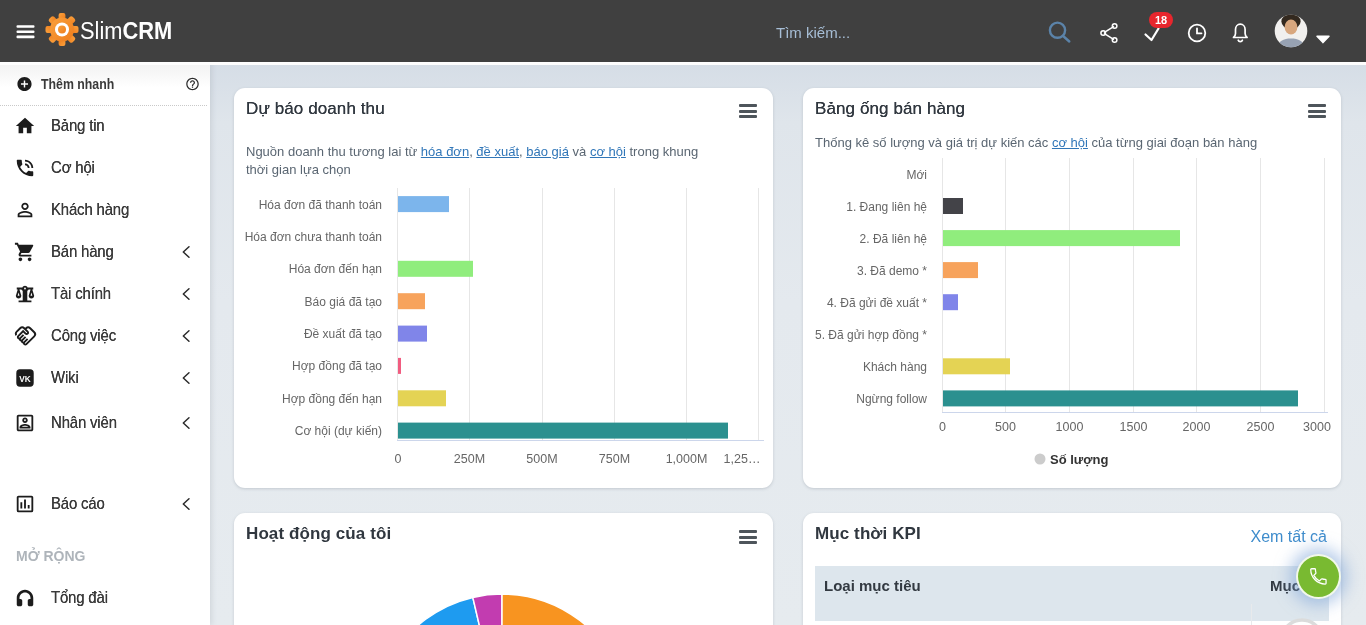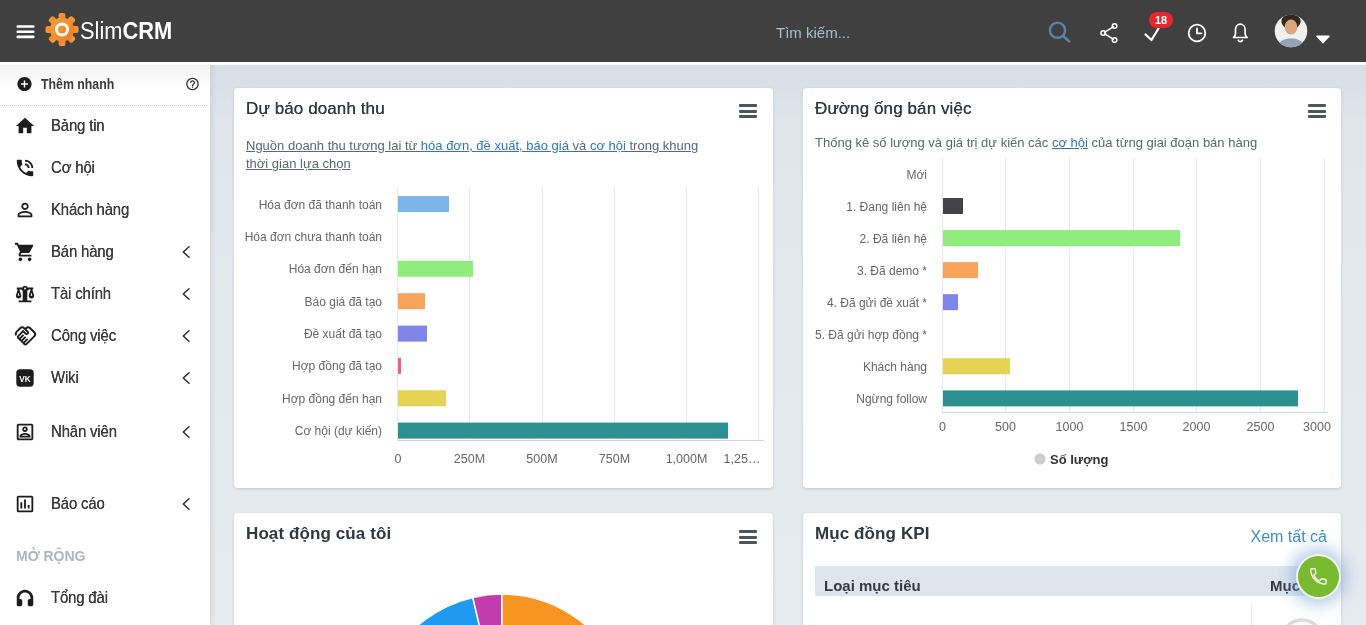--- a/index.html
+++ b/index.html
@@ -16,31 +16,31 @@
   .sidebar { position:absolute; left:0; top:62px; width:210px; height:563px; background:#ffffff; z-index:10; box-shadow:2px 0 5px rgba(120,130,140,0.18); }
   .sidebar:before { content:""; position:absolute; left:0; top:0; width:210px; height:26px; background:linear-gradient(#f1f1f1,#ffffff); }
   .side-item { position:absolute; left:0; width:210px; height:42px; }
   .side-item .txt { position:absolute; left:51px; top:50%; transform:translateY(-50%) scaleX(0.88); transform-origin:left center; font-size:17px; font-weight:400; letter-spacing:-0.2px; color:#3a3a3a; text-shadow:0 0 0.5px #3a3a3a; display:inline-block; white-space:nowrap; }
   .side-item svg.ic { position:absolute; left:14px; top:50%; transform:translateY(-50%); }
   .side-item svg.chev { position:absolute; left:178px; top:50%; transform:translateY(-50%); }
   .divider { position:absolute; left:0; top:43px; width:207px; border-top:1px dotted #c9c9c9; }
   .section-label { position:absolute; left:16px; top:486px; font-size:14px; font-weight:700; color:#aeb4ba; }
   
   .main-bg { position:absolute; left:210px; top:62px; width:1156px; height:563px; background:linear-gradient(180deg,#d5dde6 0px,#dfe5eb 60px,#e4e9ee 240px,#e6ebef 563px); }
-  .card { position:absolute; background:#ffffff; border-radius:4px; box-shadow:0 1px 3px rgba(90,105,120,0.25); }
+  .card { position:absolute; background:#ffffff; border-radius:11px; box-shadow:0 1px 3px rgba(90,105,120,0.25); }
   #card1 { left:234px; top:88px; width:539px; height:400px; }
   #card2 { left:803px; top:88px; width:538px; height:400px; }
   #card3 { left:234px; top:513px; width:539px; height:200px; }
   #card4 { left:803px; top:513px; width:538px; height:200px; }
   .card-title { position:absolute; left:12px; top:11px; font-size:17px; font-weight:400; letter-spacing:0.1px; color:#30373f; text-shadow:0 0 0.6px #30373f; }
   .card-sub { position:absolute; left:12px; font-size:13px; color:#5a6672; line-height:18px; }
   .card-sub a { color:#3076b8; text-decoration:underline; }
   .burger { position:absolute; width:18px; }
   .burger div { height:3px; background:#4e555b; border-radius:1px; margin-bottom:2.6px; }
-  .kpi-head { position:absolute; left:12px; top:53px; width:514px; height:30px; background:#dde6ed; }
+  .kpi-head { position:absolute; left:12px; top:53px; width:514px; height:55px; background:#dde6ed; }
   .kpi-head .c1 { position:absolute; left:9px; top:11px; font-size:15px; font-weight:700; color:#333a42; }
   .kpi-head .c2 { position:absolute; white-space:nowrap; left:455px; top:11px; font-size:15px; font-weight:700; color:#333a42; }
   .xemtatca { position:absolute; right:14px; top:15px; font-size:16px; color:#3e8ccc; }
   .fab { position:absolute; left:1296px; top:554px; width:45px; height:45px; border-radius:50%; background:#79ba31; z-index:30; border:2px solid rgba(255,255,255,0.9); box-shadow:0 0 16px 6px rgba(120,160,215,0.55); }
 </style>
 </head>
 <body>
 <div class="main-bg"></div>
 <div class="nav-white-line"></div>
 
@@ -182,21 +182,21 @@
   <div class="side-item" style="top:295px;text-align:right;">
     <svg class="ic" width="22" height="22" viewBox="0 0 24 24">
         <rect x="2.5" y="2.5" width="19" height="19" rx="4" fill="#1c1c1c"></rect>
         <text x="12" y="16" font-size="9" font-weight="bold" fill="#fff" text-anchor="middle" font-family="Liberation Sans">VK</text>
       </svg>
     <span class="txt">Wiki</span>
     <svg class="chev" width="17" height="17" viewBox="0 0 24 24" fill="none" stroke="#2b2b2b" stroke-width="2.1" stroke-linecap="round" stroke-linejoin="round">
         <path d="M15.5 4.5 L7.5 12 L15.5 19.5"></path>
       </svg>
   </div>
-  <div class="side-item" style="top:349px;">
+  <div class="side-item" style="top:340px;">
     <svg class="ic" width="22" height="22" viewBox="0 0 24 24" fill="#1c1c1c">
         <path d="M19 3H5c-1.1 0-2 .9-2 2v14c0 1.1.9 2 2 2h14c1.1 0 2-.9 2-2V5c0-1.1-.9-2-2-2zm0 16H5V5h14v14zM12 12c1.65 0 3-1.35 3-3s-1.35-3-3-3-3 1.35-3 3 1.35 3 3 3zm0-4c.55 0 1 .45 1 1s-.45 1-1 1-1-.45-1-1 .45-1 1-1zm6 8.58c0-2.5-3.97-3.58-6-3.58s-6 1.08-6 3.58V18h12v-1.42zM8.48 16c.74-.51 2.23-1 3.52-1s2.78.49 3.52 1H8.48z"></path>
       </svg>
     <span class="txt">Nhân viên</span>
     <svg class="chev" width="17" height="17" viewBox="0 0 24 24" fill="none" stroke="#2b2b2b" stroke-width="2.1" stroke-linecap="round" stroke-linejoin="round">
         <path d="M15.5 4.5 L7.5 12 L15.5 19.5"></path>
       </svg>
   </div>
   <div class="side-item" style="top:421px;">
     <svg class="ic" width="22" height="22" viewBox="0 0 24 24" fill="#1c1c1c">
@@ -216,21 +216,21 @@
   </div>
 </div>
 
 <div class="card" id="card1">
   <div class="card-title">Dự báo doanh thu</div>
   <div class="burger" style="left:505px;top:16px;">
       <div></div>
       <div></div>
       <div></div>
     </div>
-  <div class="card-sub" style="top:49px;width:500px;text-decoration:underline;">Nguồn doanh thu tương lai từ <a>hóa đơn</a>, <a>đề xuất</a>, <a>báo giá</a> và <a>cơ hội</a> trong khung<br>thời gian lựa chọn</div>
+  <div class="card-sub" style="top:55px;width:500px;">Nguồn doanh thu tương lai từ <a>hóa đơn</a>, <a>đề xuất</a>, <a>báo giá</a> và <a>cơ hội</a> trong khung<br>thời gian lựa chọn</div>
   <svg width="539" height="310" style="position:absolute;left:0;top:85px;" font-family="Liberation Sans">
     <g stroke="#e6e6e6" stroke-width="1">
       <line x1="163.5" y1="15" x2="163.5" y2="267.5"></line>
       <line x1="235.5" y1="15" x2="235.5" y2="267.5"></line>
       <line x1="308.5" y1="15" x2="308.5" y2="267.5"></line>
       <line x1="380.5" y1="15" x2="380.5" y2="267.5"></line>
       <line x1="452.5" y1="15" x2="452.5" y2="267.5"></line>
       <line x1="524.5" y1="15" x2="524.5" y2="267.5"></line>
     </g>
     <line x1="163" y1="267.5" x2="530" y2="267.5" stroke="#ccd6eb" stroke-width="1"></line>
@@ -258,21 +258,21 @@
       <text x="235.5" y="290">250M</text>
       <text x="308" y="290">500M</text>
       <text x="380.5" y="290">750M</text>
       <text x="452.5" y="290">1,000M</text>
       <text x="508" y="290">1,25…</text>
     </g>
   </svg>
 </div>
 
 <div class="card" id="card2">
-  <div class="card-title">Đường ống bán việc</div>
+  <div class="card-title">Bảng ống bán hàng</div>
   <div class="burger" style="left:505px;top:16px;">
       <div></div>
       <div></div>
       <div></div>
     </div>
   <div class="card-sub" style="top:46px;width:510px;">Thống kê số lượng và giá trị dự kiến các <a>cơ hội</a> của từng giai đoạn bán hàng</div>
   <svg width="538" height="330" style="position:absolute;left:0;top:60px;" font-family="Liberation Sans">
     <g stroke="#e6e6e6" stroke-width="1">
       <line x1="139.5" y1="10" x2="139.5" y2="264.5"></line>
       <line x1="202.5" y1="10" x2="202.5" y2="264.5"></line>
@@ -325,21 +325,21 @@
   <svg width="539" height="112" style="position:absolute;left:0;top:0;">
     <g transform="translate(268,209)">
       <path d="M0 0 L-110.85 -64 A128 128 0 0 1 -29.2 -124.6 Z" fill="#1e9bf0" stroke="#ffffff" stroke-width="1.5"></path>
       <path d="M0 0 L-29.2 -124.6 A128 128 0 0 1 0 -128 Z" fill="#c23cb0" stroke="#ffffff" stroke-width="1.5"></path>
       <path d="M0 0 L0 -128 A128 128 0 0 1 123.6 -33.1 Z" fill="#f89420" stroke="#ffffff" stroke-width="1.5"></path>
     </g>
   </svg>
 </div>
 
 <div class="card" id="card4">
-  <div class="card-title" style="font-weight:700;text-shadow:none;">Mục đồng KPI</div>
+  <div class="card-title" style="font-weight:700;text-shadow:none;">Mục thời KPI</div>
   <div class="xemtatca">Xem tất cả</div>
   <div class="kpi-head">
     <span class="c1">Loại mục tiêu</span>
     <span class="c2">Mục tiêu</span>
   </div>
   <svg width="538" height="112" style="position:absolute;left:0;top:0;">
     <line x1="448.5" y1="91" x2="448.5" y2="112" stroke="#e8eaec" stroke-width="1"></line>
     <circle cx="499" cy="127" r="20" fill="none" stroke="#dcdcdc" stroke-width="3.5"></circle>
   </svg>
 </div>

